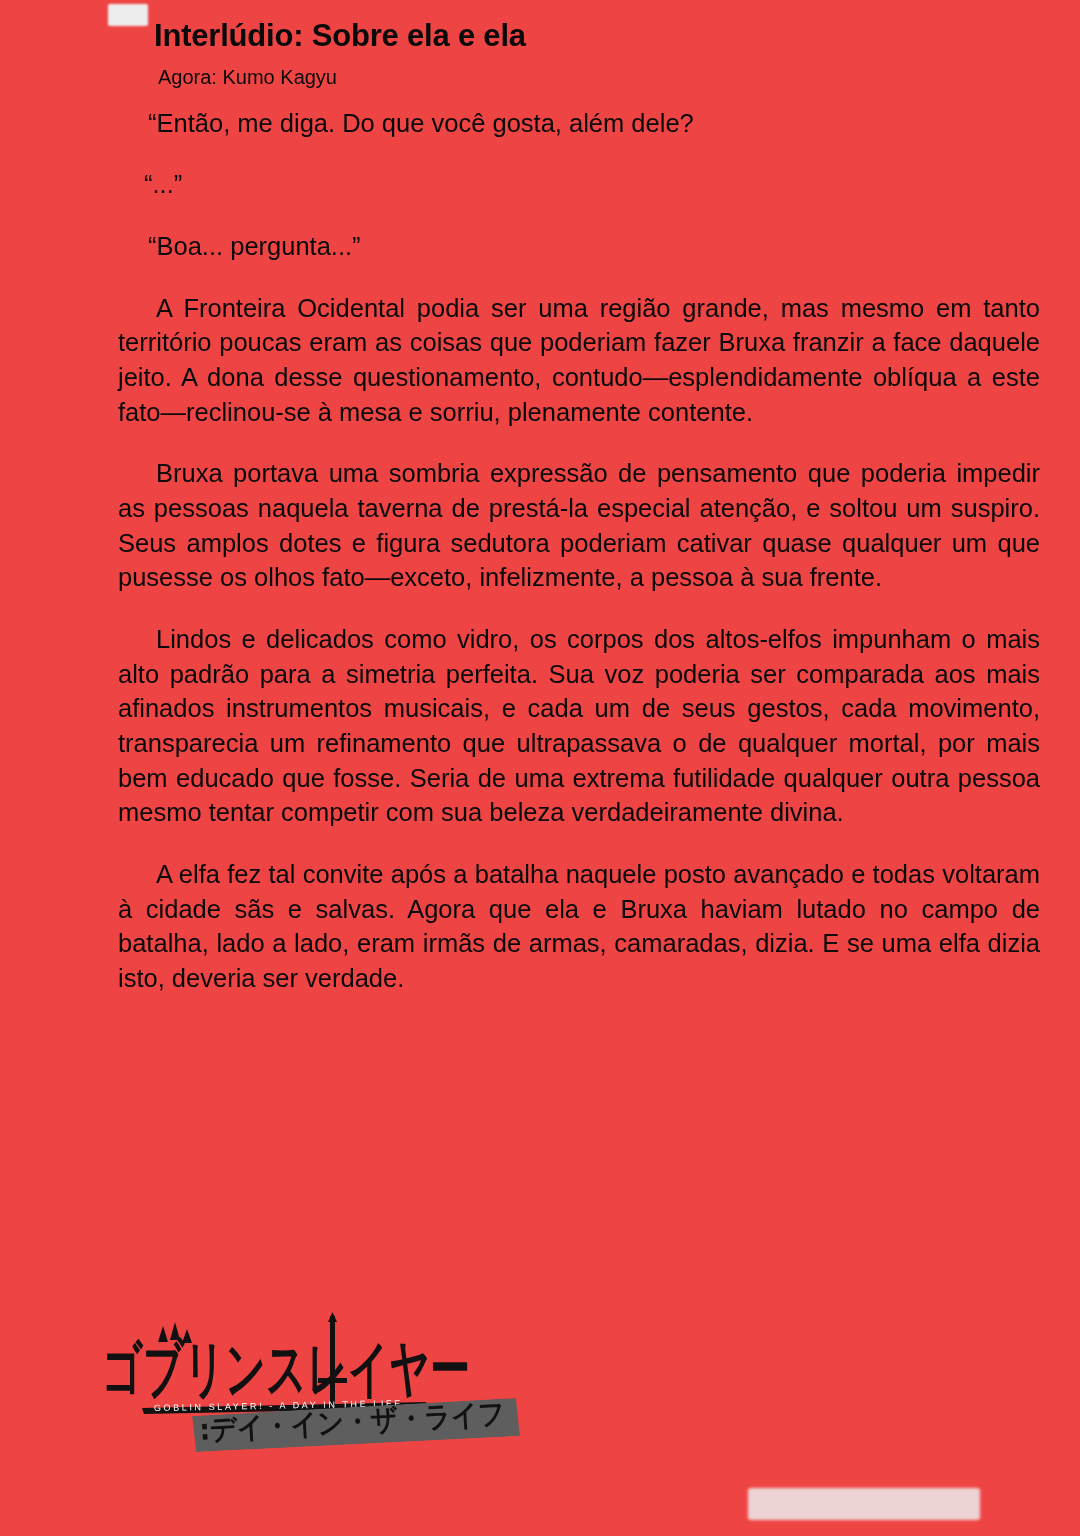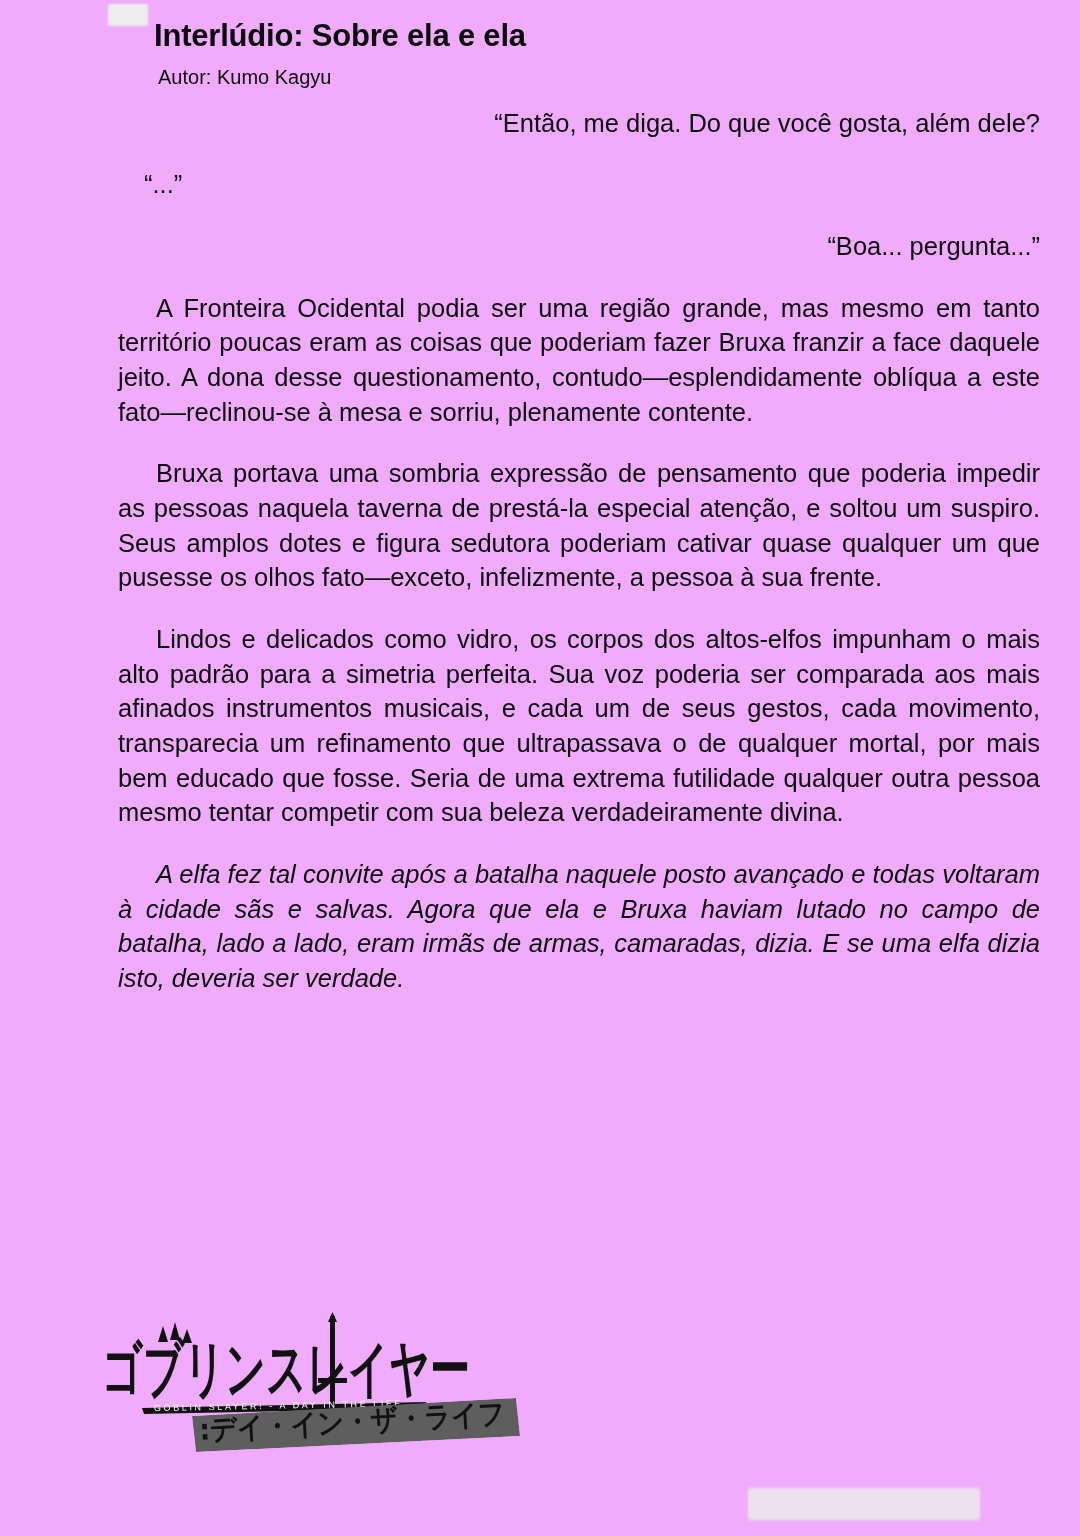--- a/index.html
+++ b/index.html
@@ -15,21 +15,21 @@
     overflow: hidden;
     font-family: "Liberation Sans", "DejaVu Sans", sans-serif;
     color: #0a0a0a;
     -webkit-font-smoothing: antialiased;
   }
 
   
   .page {
     position: absolute;
     inset: 0;
-    background: #f0abfc;
+    background: #ef4444;
   }
 
   
   .smudge {
     position: absolute;
     background: #ededed;
     pointer-events: none;
   }
   .smudge-top {
     left: 108px;
@@ -83,28 +83,28 @@
 
   p.para {
     margin: 0 0 27px 0;
     font-size: 25.5px;
     line-height: 1.36;
     text-align: justify;
     text-justify: inter-word;
     hyphens: none;
     word-spacing: normal;
   }
-  p.para:last-child { margin-bottom: 12px; font-style: italic; }
+  p.para:last-child { margin-bottom: 12px; }
 
   
   p.indent { text-indent: 38px; }
 
   
   p.line {
-    text-align: right;
+    text-align: left;
     text-indent: 30px;
   }
 
   p.italic {
     font-style: italic;
     text-align: left;
     text-indent: 30px;
   }
 
   p.ellipsis {
@@ -131,21 +131,21 @@
 
 <div class="page">
 
   <div class="smudge smudge-top"></div>
   <div class="smudge smudge-bottom"></div>
 
   <div class="content">
 
     <h1 class="doc-title">Interlúdio: Sobre ela e ela</h1>
 
-    <p class="doc-author">Autor: Kumo Kagyu</p>
+    <p class="doc-author">Agora: Kumo Kagyu</p>
 
     <div class="body-block">
 
       <p class="para line">“Então, me diga. Do que você gosta, além dele?</p>
 
       <p class="para ellipsis">“...”</p>
 
       <p class="para line">“Boa... pergunta...”</p>
 
       <p class="para indent">A Fronteira Ocidental podia ser uma região grande, mas mesmo em tanto território poucas eram as coisas que poderiam fazer Bruxa franzir a face daquele jeito. A dona desse questionamento, contudo—esplendidamente oblíqua a este fato—reclinou-se à mesa e sorriu, plenamente contente.</p>

